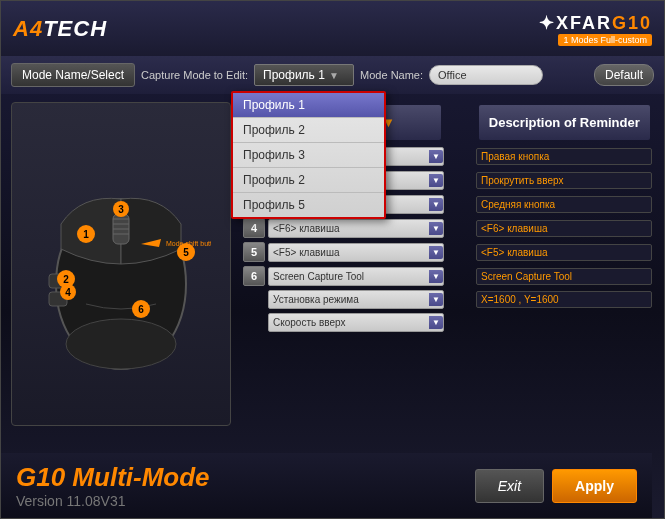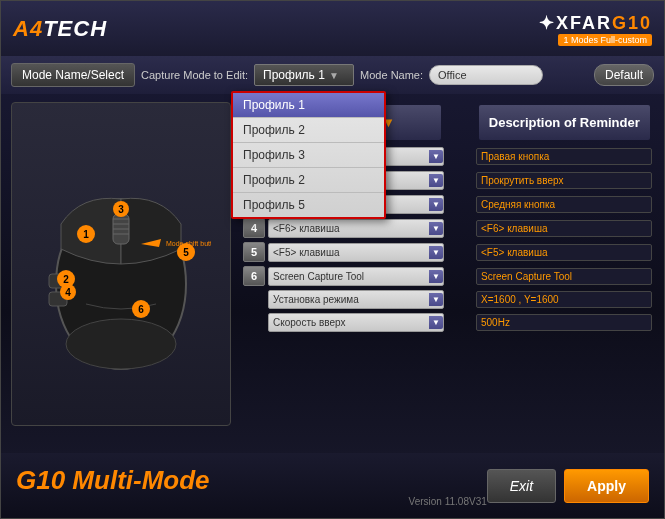--- a/index.html
+++ b/index.html
@@ -269,43 +269,42 @@
     .dropdown-item.selected {
       background: linear-gradient(180deg, #7777cc 0%, #5555aa 100%);
       color: #fff;
     }
 
     
     .footer {
       position: absolute;
       bottom: 0;
       left: 0;
-      right: 0;
+      right: 12px;
       height: 65px;
       background: linear-gradient(180deg, #1a1a2e 0%, #0d0d1a 100%);
       display: flex;
       align-items: center;
       padding: 0 15px;
     }
 
     .footer-brand {
       flex: 1;
     }
 
     .footer-title {
       color: #ff8800;
       font-size: 26px;
       font-weight: bold;
       font-style: italic;
     }
 
     .footer-version {
       color: #777;
-      font-size: 10px;
-      text-align: right;
+      font-size: 14px;
     }
 
     .footer-buttons {
       display: flex;
       gap: 8px;
     }
 
     .exit-btn {
       background: linear-gradient(180deg, #555 0%, #333 100%);
       color: #fff;
@@ -499,21 +498,20 @@
         <div class="assignment-value coord-text">X=1600 , Y=1600</div>
       </div>
 
       <div class="assignment-row">
         <div></div>
         <div class="assignment-select">
           <span>Скорость вверх</span>
           <span class="dd-arrow">▼</span>
         </div>
         <div></div>
-        <div class="assignment-value hz-text">500Hz</div>
       </div>
     </div>
   </div>
 
   <div class="dropdown-overlay">
     <div class="dropdown-item selected">Профиль 1</div>
     <div class="dropdown-item">Профиль 2</div>
     <div class="dropdown-item">Профиль 3</div>
     <div class="dropdown-item">Профиль 2</div>
     <div class="dropdown-item">Профиль 5</div>

